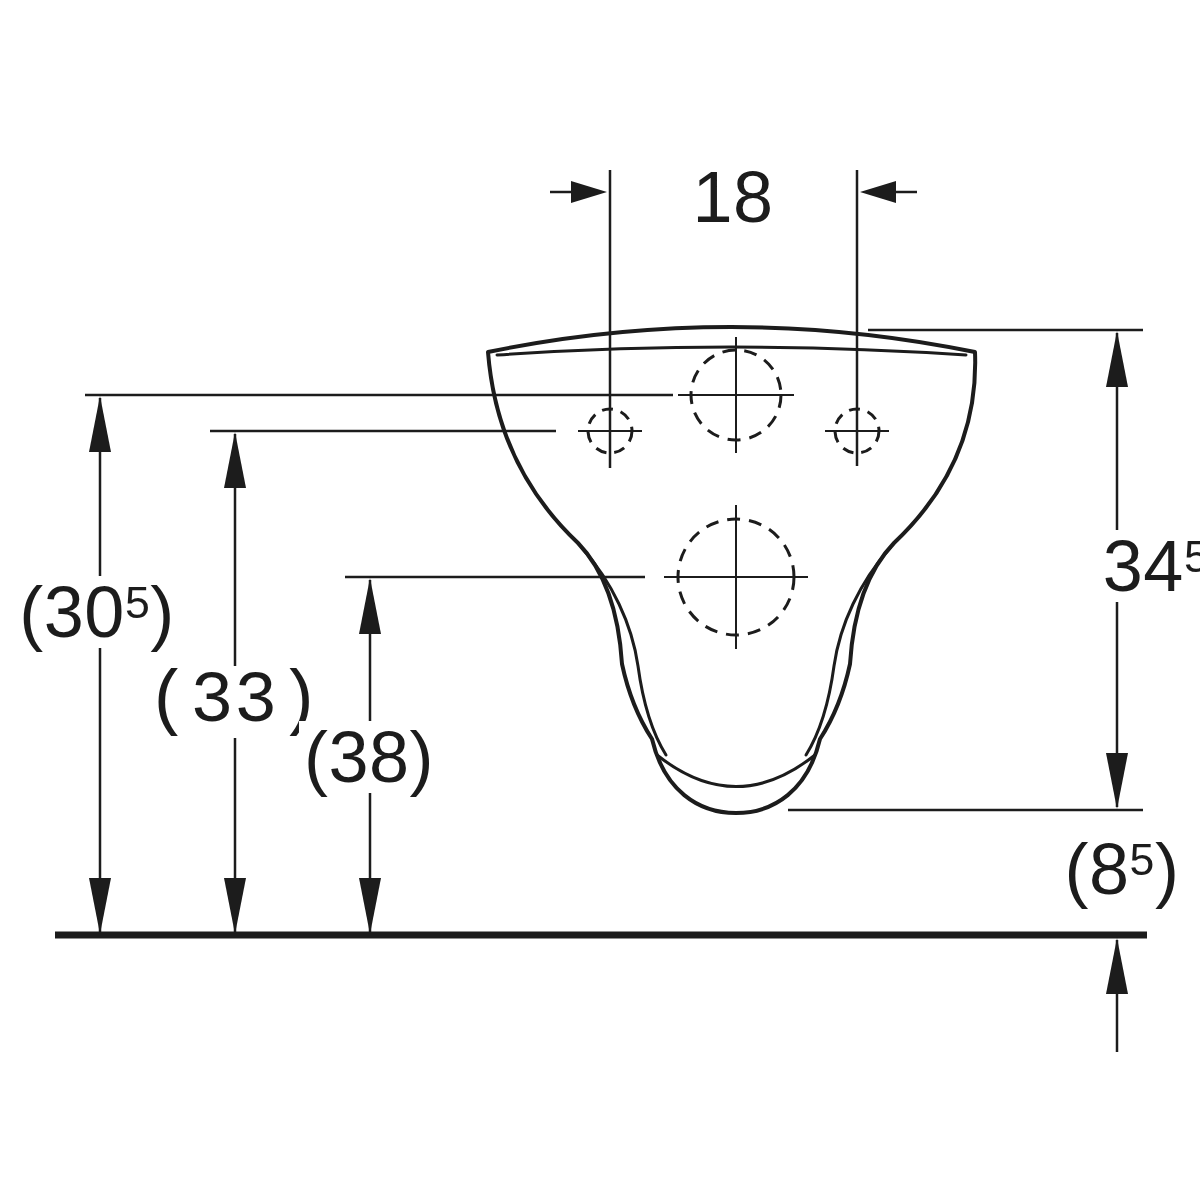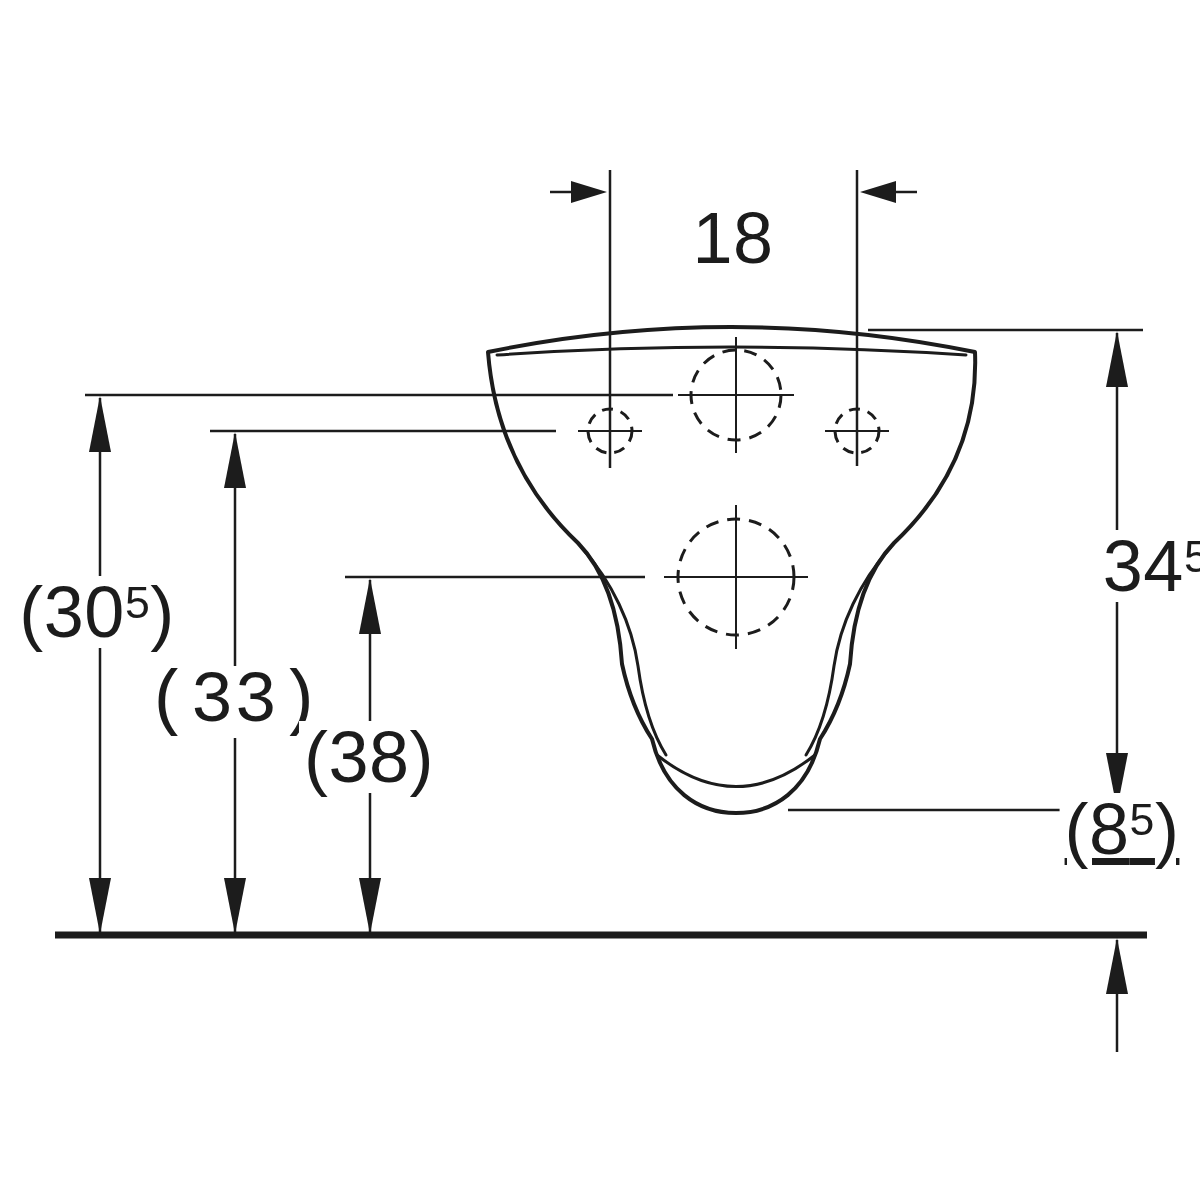--- a/index.html
+++ b/index.html
@@ -117,37 +117,37 @@
       <line x1="1117" y1="333" x2="1117" y2="807" stroke-width="2.5"></line>
       <polygon points="1117,331 1106,387 1128,387" stroke="none"></polygon>
       <polygon points="1117,809 1106,753 1128,753" stroke="none"></polygon>
     </g>
     <g stroke="currentColor" fill="currentColor">
       <line x1="1117" y1="940" x2="1117" y2="1052" stroke-width="2.5"></line>
       <polygon points="1117,938 1106,994 1128,994" stroke="none"></polygon>
     </g>
   </svg>
 
-  <div class="dim-label" style="left:733px; top:197px;margin-top:41px;">
+  <div class="dim-label" style="left:733px; top:197px;">
     <span>18</span><span class="sup"></span><span></span>
   </div>
 
   <div class="dim-label" style="left:97px; top:612px;">
     <span>(30</span><span class="sup">5</span><span>)</span>
   </div>
 
   <div class="dim-label" style="left:234px; top:702px;font-family:Liberation Mono, monospace;">
     <span>(33</span><span class="sup"></span><span>)</span>
   </div>
 
   <div class="dim-label" style="left:369px; top:757px;">
     <span>(38</span><span class="sup"></span><span>)</span>
   </div>
 
   <div class="dim-label" style="left:1156px; top:566px;">
     <span>34</span><span class="sup">5</span><span></span>
   </div>
 
-  <div class="dim-label" style="left:1122px; top:829px;text-decoration:underline;">
+  <div class="dim-label" style="left:1122px; top:869px;">
     <span>(8</span><span class="sup">5</span><span>)</span>
   </div>
 
 </div>
 
 </body></html>

